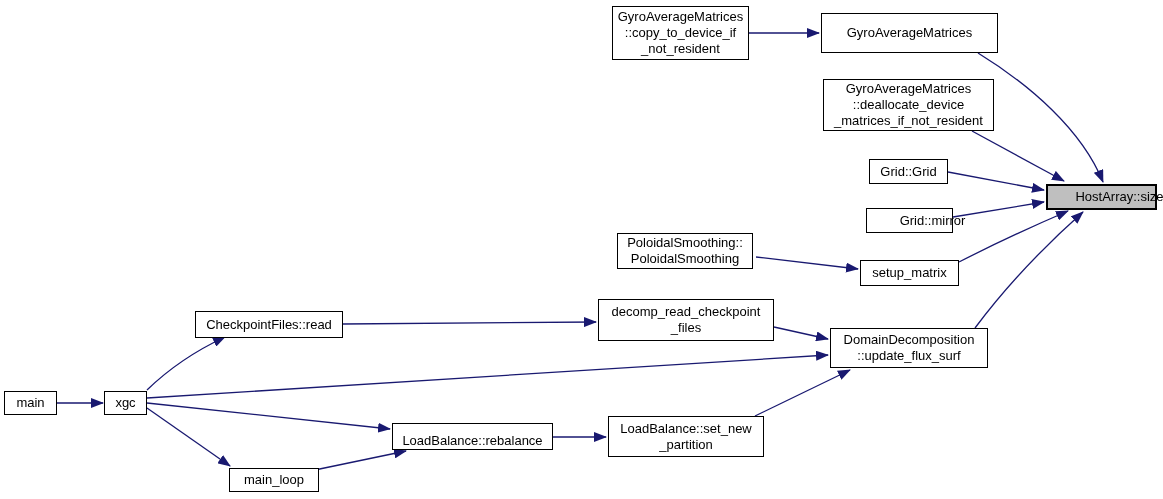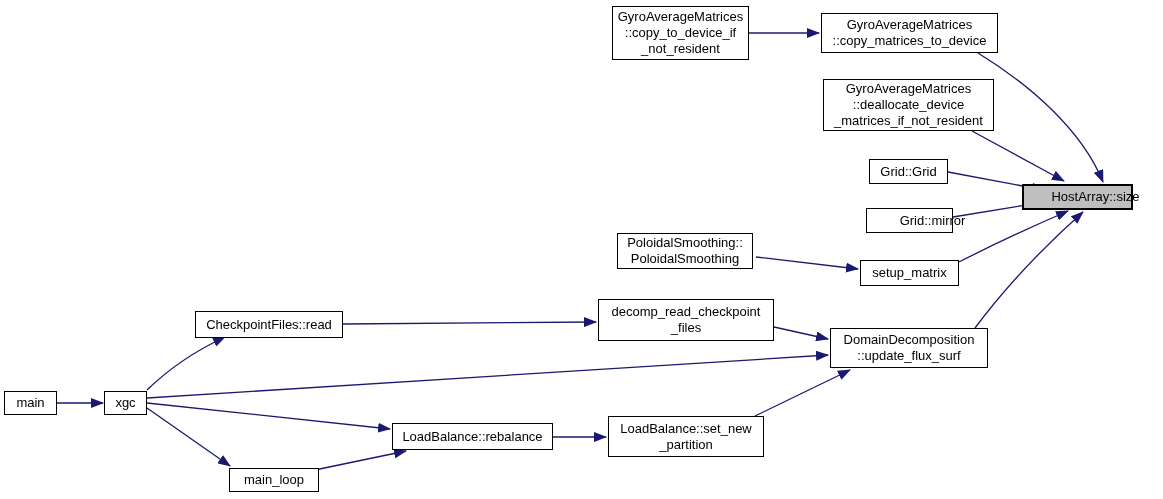--- a/index.html
+++ b/index.html
@@ -80,61 +80,60 @@
       </g>
   </svg>
 
 <div class="node" style="left: 612px; top: 6px; width: 137px; height: 54px;">
       <span class="label-line">GyroAverageMatrices</span>
       <span class="label-line">::copy_to_device_if</span>
       <span class="label-line">_not_resident</span>
     </div>
     <div class="node" style="left: 821px; top: 13px; width: 177px; height: 40px;">
       <span class="label-line">GyroAverageMatrices</span>
-      <span class="label-line">::copy_matrices_to_device</span>
     </div>
     <div class="node" style="left: 823px; top: 79px; width: 171px; height: 52px;">
       <span class="label-line">GyroAverageMatrices</span>
       <span class="label-line">::deallocate_device</span>
       <span class="label-line">_matrices_if_not_resident</span>
     </div>
     <div class="node" style="left: 869px; top: 159px; width: 79px; height: 25px;">
       <span class="label-line">Grid::Grid</span>
     </div>
     <div class="node" style="left: 866px; top: 208px; width: 87px; height: 25px; padding-left: 46px;">
       <span class="label-line">Grid::mirror</span>
     </div>
     <div class="node" style="left: 617px; top: 233px; width: 136px; height: 36px;">
       <span class="label-line">PoloidalSmoothing::</span>
       <span class="label-line">PoloidalSmoothing</span>
     </div>
     <div class="node" style="left: 860px; top: 260px; width: 99px; height: 26px;">
       <span class="label-line">setup_matrix</span>
     </div>
-    <div class="node highlighted" style="left: 1022px; top: 184px; width: 111px; height: 26px; padding-left: 36px;">
+    <div class="node highlighted" style="left: 1046px; top: 184px; width: 111px; height: 26px; padding-left: 36px;">
       <span class="label-line">HostArray::size</span>
     </div>
     <div class="node" style="left: 598px; top: 299px; width: 176px; height: 42px;">
       <span class="label-line">decomp_read_checkpoint</span>
       <span class="label-line">_files</span>
     </div>
     <div class="node" style="left: 830px; top: 328px; width: 158px; height: 40px;">
       <span class="label-line">DomainDecomposition</span>
       <span class="label-line">::update_flux_surf</span>
     </div>
     <div class="node" style="left: 195px; top: 311px; width: 148px; height: 27px;">
       <span class="label-line">CheckpointFiles::read</span>
     </div>
     <div class="node" style="left: 4px; top: 391px; width: 53px; height: 24px;">
       <span class="label-line">main</span>
     </div>
     <div class="node" style="left: 104px; top: 391px; width: 43px; height: 24px;">
       <span class="label-line">xgc</span>
     </div>
-    <div class="node" style="left: 392px; top: 423px; width: 161px; height: 27px;">
+    <div class="node" style="left: 392px; top: 423px; width: 161px; height: 27px; justify-content: flex-end;">
       <span class="label-line">LoadBalance::rebalance</span>
     </div>
     <div class="node" style="left: 608px; top: 416px; width: 156px; height: 41px;">
       <span class="label-line">LoadBalance::set_new</span>
       <span class="label-line">_partition</span>
     </div>
     <div class="node" style="left: 229px; top: 468px; width: 90px; height: 24px;">
       <span class="label-line">main_loop</span>
     </div>
   </div>

